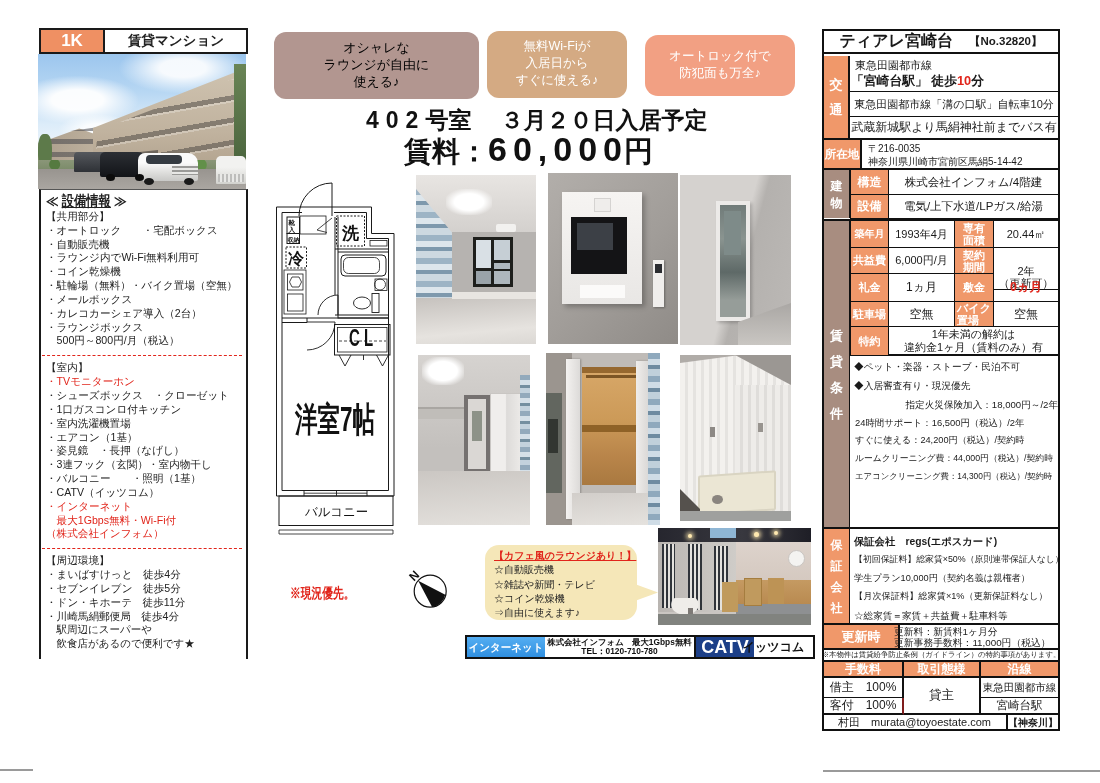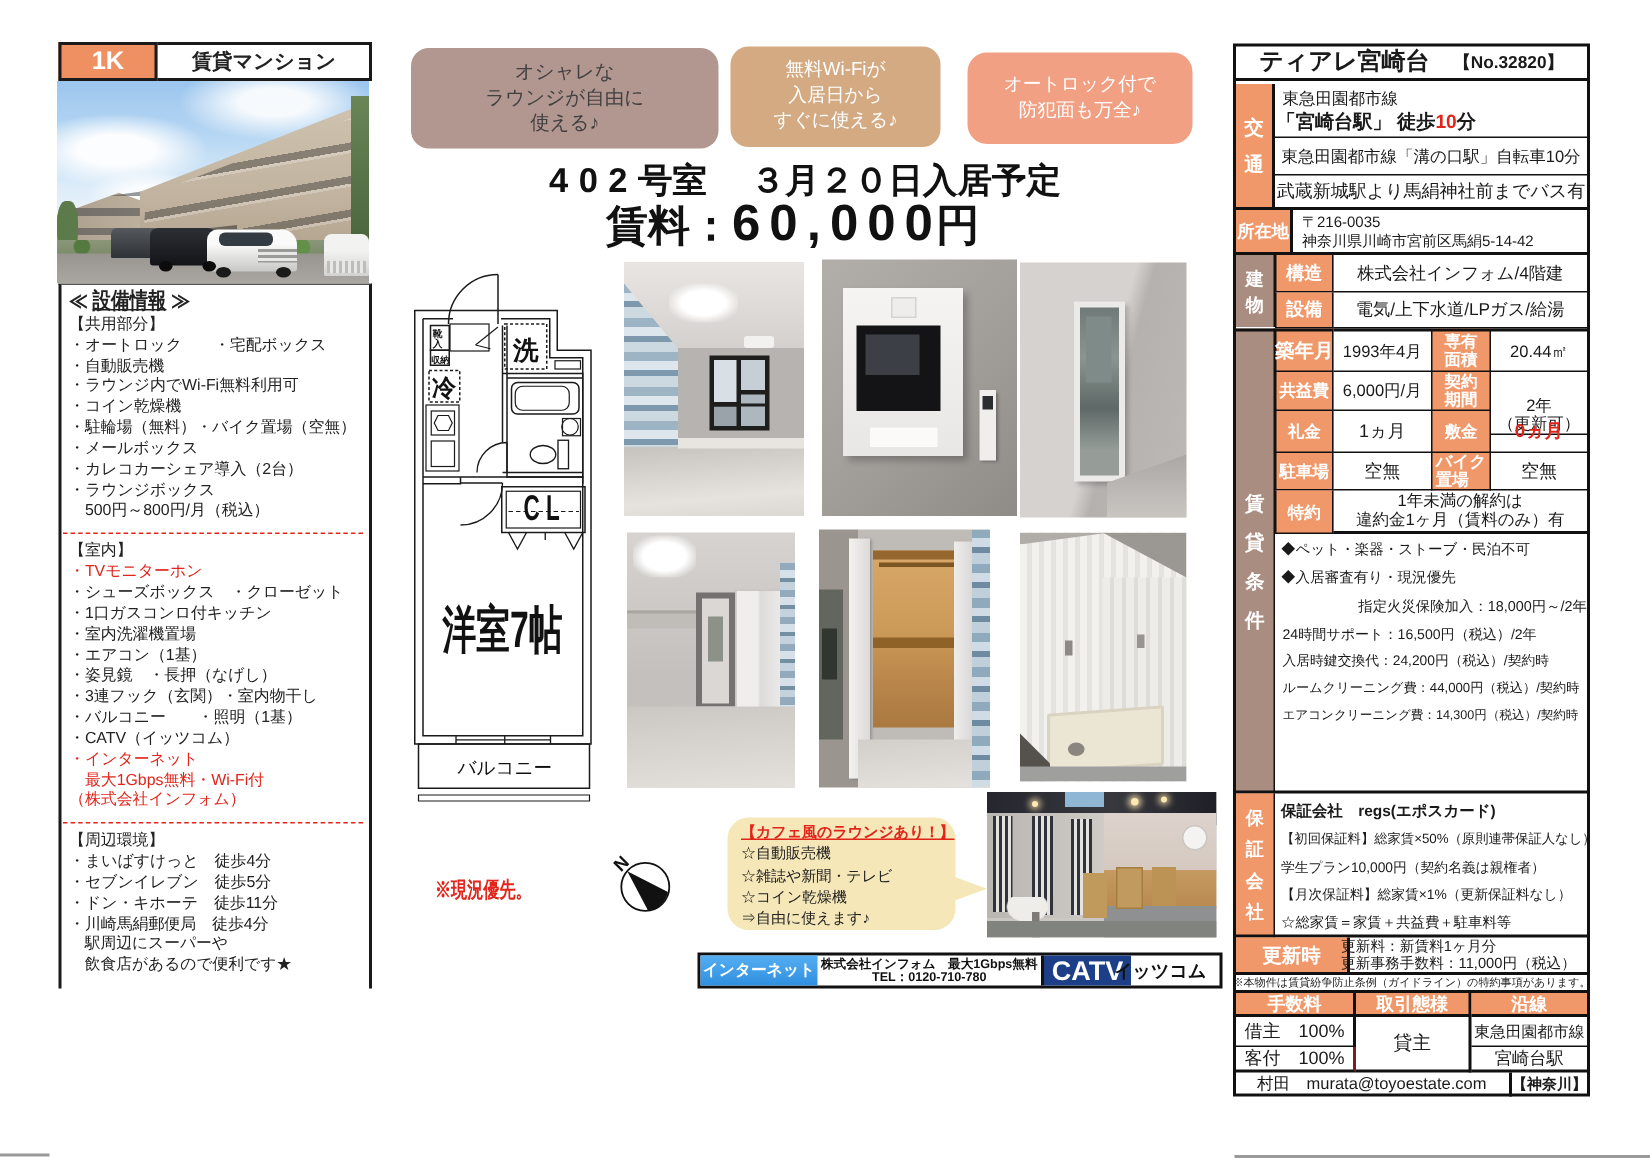--- a/index.html
+++ b/index.html
@@ -100,21 +100,21 @@
 
   <div>【周辺環境】</div>
   <div>・まいばすけっと　徒歩4分</div>
   <div>・セブンイレブン　徒歩5分</div>
   <div>・ドン・キホーテ　徒歩11分</div>
   <div>・川崎馬絹郵便局　徒歩4分</div>
   <div style="font-size:10.5px;">　駅周辺にスーパーや</div>
   <div style="font-size:10.5px;">　飲食店があるので便利です★</div>
 </div>
 
-<div class="abs ctr" style="left:274px;top:32px;width:205px;height:67px;background:#b29690;border-radius:12px;color:#404040;font-size:13px;line-height:17px;padding-top:7px;box-sizing:border-box;">オシャレな<br>ラウンジが自由に<br>使える♪</div>
+<div class="abs ctr" style="left:274px;top:32px;width:205px;height:67px;background:#b29690;border-radius:12px;color:#000000;font-size:13px;line-height:17px;padding-top:7px;box-sizing:border-box;">オシャレな<br>ラウンジが自由に<br>使える♪</div>
 
 <div class="abs ctr" style="left:487px;top:31px;width:140px;height:67px;background:#d4aa83;border-radius:12px;color:#fff;font-size:12.5px;line-height:17px;padding-top:7px;box-sizing:border-box;">無料Wi-Fiが<br>入居日から<br>すぐに使える♪</div>
 
 <div class="abs ctr" style="left:645px;top:35px;width:150px;height:61px;background:#f2a083;border-radius:13px;color:#fff;font-size:12.5px;line-height:17px;padding-top:13px;box-sizing:border-box;">オートロック付で<br>防犯面も万全♪</div>
 
 <div class="abs b nw" style="left:366px;top:105px;font-size:23px;color:#111;"><span style="letter-spacing:7px;">402</span>号室<span style="display:inline-block;width:29px;"></span>３月２０日入居予定</div>
 
 <div class="abs b nw" style="left:404px;top:130px;font-size:28px;color:#111;">賃料：<span style="font-size:34px;letter-spacing:6px;">60,000</span><span style="font-size:29px;margin-left:-4px;">円</span></div>
 
 <svg class="abs" style="left:268px;top:176px;" width="130" height="360" viewBox="0 0 130 360">
@@ -375,21 +375,21 @@
 
 <div class="cell" style="left:889px;top:195px;width:169px;height:24px;border-bottom:1.5px solid #111;font-size:11.5px;">電気/上下水道/LPガス/給湯</div>
 
 <div class="cell mc vtx b" style="left:824px;top:219px;width:26px;height:310px;border-right:1.5px solid #111;border-top:2.5px solid #111;border-bottom:2px solid #111;font-size:13px;gap:13px;">
     <div>賃</div>
     <div>貸</div>
     <div>条</div>
     <div>件</div>
   </div>
 
-<div class="cell oc b" style="left:850px;top:219px;width:39px;height:29px;border:1.5px solid #111;border-top:2.5px solid #111;font-size:13px;">築年月</div>
+<div class="cell oc b" style="left:850px;top:219px;width:39px;height:29px;border:1.5px solid #111;border-top:2.5px solid #111;font-size:10px;">築年月</div>
 <div class="cell" style="left:889px;top:219px;width:65px;height:29px;border-bottom:1.5px solid #111;border-top:2.5px solid #111;font-size:11px;">1993年4月</div>
 <div class="cell oc b" style="left:954px;top:219px;width:40px;height:29px;border:1.5px solid #111;border-top:2.5px solid #111;font-size:11px;line-height:12px;">専有<br>面積</div>
 <div class="cell" style="left:994px;top:219px;width:64px;height:29px;border-bottom:1.5px solid #111;border-top:2.5px solid #111;font-size:11px;">20.44㎡</div>
 
 <div class="cell oc b" style="left:850px;top:248px;width:39px;height:26px;border:1.5px solid #111;border-top:none;font-size:11px;">共益費</div>
 <div class="cell" style="left:889px;top:248px;width:65px;height:26px;border-bottom:1.5px solid #111;font-size:11px;">6,000円/月</div>
 <div class="cell oc b" style="left:954px;top:248px;width:40px;height:26px;border:1.5px solid #111;border-top:none;font-size:11px;line-height:12px;">契約<br>期間</div>
 <div class="cell" style="left:994px;top:264px;width:64px;height:26px;border-bottom:1.5px solid #111;font-size:11px;line-height:12px;text-align:center;">2年<br>（更新可）</div>
 
 <div class="cell oc b" style="left:850px;top:274px;width:39px;height:28px;border:1.5px solid #111;border-top:none;font-size:11px;">礼金</div>
@@ -403,21 +403,21 @@
 <div class="cell" style="left:994px;top:302px;width:64px;height:25px;border-bottom:1.5px solid #111;font-size:12px;">空無</div>
 
 <div class="cell oc b" style="left:850px;top:327px;width:39px;height:29px;border:1.5px solid #111;border-top:none;font-size:11px;">特約</div>
 <div class="cell" style="left:889px;top:327px;width:169px;height:29px;border-bottom:2px solid #111;font-size:11px;line-height:13px;text-align:center;">1年未満の解約は<br>違約金1ヶ月（賃料のみ）有</div>
 
 <div class="abs" style="left:850px;top:356px;width:208px;height:173px;border-bottom:2px solid #111;box-sizing:border-box;font-size:9.6px;white-space:nowrap;">
   <div style="margin:5px 0 0 4px;font-size:9.7px;line-height:11px;">◆ペット・楽器・ストーブ・民泊不可</div>
   <div style="margin:8px 0 0 4px;font-size:9.7px;line-height:11px;">◆入居審査有り・現況優先</div>
   <div style="margin:8px 0 0 5px;line-height:11px;font-size:9.6px;text-align:right;">指定火災保険加入：18,000円～/2年</div>
   <div style="margin:7px 0 0 5px;line-height:11px;font-size:9.4px;">24時間サポート：16,500円（税込）/2年</div>
-  <div style="margin:7px 0 0 5px;line-height:11px;font-size:9.2px;">入居時鍵交換代：24,200円（税込）/契約時</div>
+  <div style="margin:7px 0 0 5px;line-height:11px;font-size:9.2px;">すぐに使える：24,200円（税込）/契約時</div>
   <div style="margin:7px 0 0 5px;line-height:11px;font-size:8.8px;">ルームクリーニング費：44,000円（税込）/契約時</div>
   <div style="margin:7px 0 0 5px;line-height:11px;font-size:8.4px;">エアコンクリーニング費：14,300円（税込）/契約時</div>
 </div>
 
 <div class="cell oc vtx b" style="left:824px;top:529px;width:26px;height:96px;border-right:1.5px solid #111;border-bottom:2px solid #111;font-size:12px;gap:9px;">
     <div>保</div>
     <div>証</div>
     <div>会</div>
     <div>社</div>
   </div>

